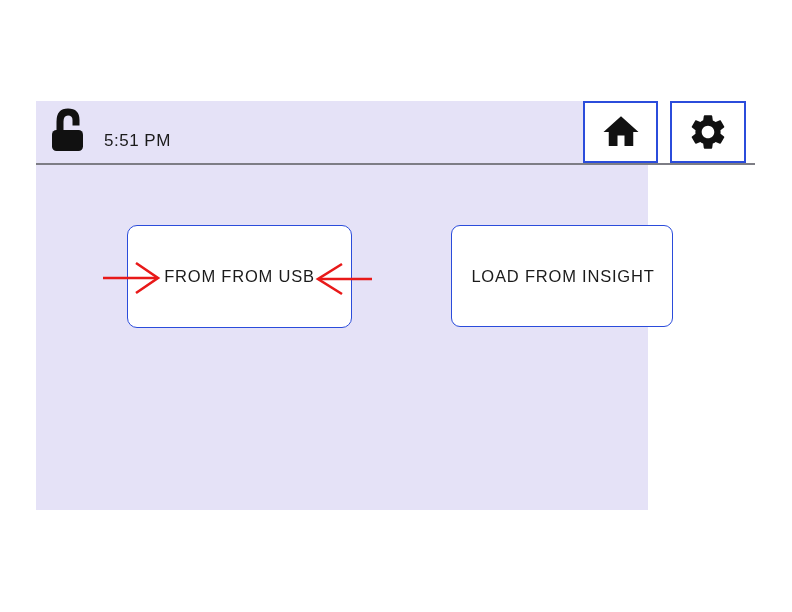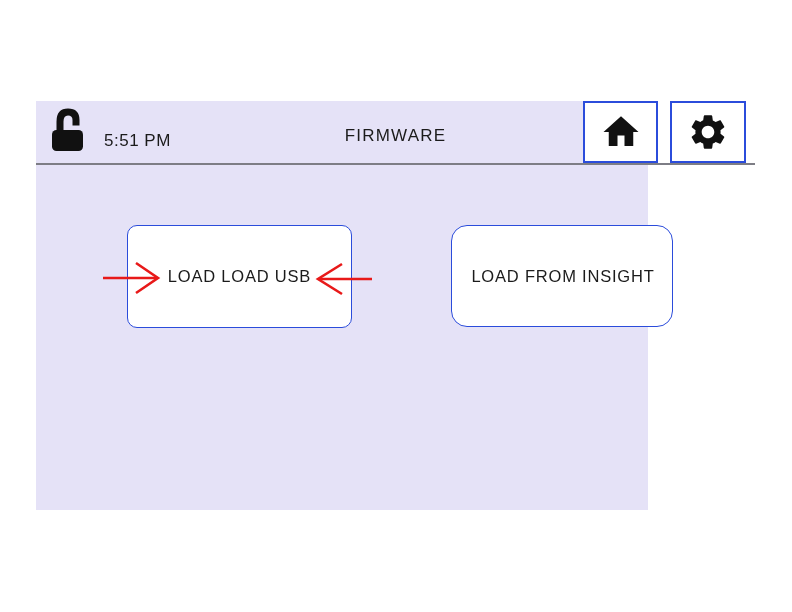--- a/index.html
+++ b/index.html
@@ -47,21 +47,21 @@
     font-family:"Liberation Sans", sans-serif;
     font-size:16.5px;letter-spacing:0.8px;font-weight:500;
     color:var(--text,#1b1b1b);cursor:pointer;
   }
   .btn-usb{
     left:91px;top:124px;width:225px;height:103px;
     border:1.6px solid var(--accent-blue,#2b4cdb);border-radius:10px;
   }
   .btn-insight{
     left:415px;top:124px;width:222px;height:102px;
-    border:1.6px solid var(--accent-blue,#2b4cdb);border-radius:16px;padding-left:8px;
+    border:1.6px solid var(--accent-blue,#2b4cdb);border-radius:9px;padding-left:8px;
   }
   .btn-cancel{
     left:250px;top:276px;width:222px;height:101px;
     border:2px solid var(--accent-red,#e81919);border-radius:12px;
   }
   
   .arrows-overlay{
     position:absolute;left:0;top:0;width:719px;height:409px;
     pointer-events:none;
   }
@@ -76,21 +76,20 @@
 
       <span class="lock-wrap">
         <svg width="36" height="46" viewBox="0 0 36 46" aria-hidden="true">
           <path d="M10 25 L10 13.5 Q10 4 18 4 Q26 4 26 12 L26 17.5" fill="none" stroke="#111111" stroke-width="7"></path>
           <rect x="2" y="22" width="31" height="21" rx="4.5" fill="#111111"></rect>
         </svg>
       </span>
 
       <span class="time">5:51 PM</span>
 
-      <span class="title">FIRMWARE</span>
 
       <button class="iconbtn home" aria-label="Home">
         <span>
           <svg width="42" height="42" viewBox="0 0 24 24">
             <path d="M10 20v-6h4v6h5v-8h3L12 3 2 12h3v8z" fill="#111111"></path>
           </svg>
         </span>
       </button>
 
       <button class="iconbtn gear" aria-label="Settings">
@@ -102,21 +101,21 @@
               L5.24,5.33c-0.22-0.08-0.47,0-0.59,0.21L2.74,8.87C2.62,9.08,2.66,9.34,2.86,9.48l2.03,1.58C4.84,11.36,4.8,11.69,4.8,12
               s0.02,0.64,0.07,0.94l-2.03,1.58c-0.18,0.14-0.23,0.41-0.12,0.61l1.92,3.32c0.12,0.21,0.37,0.29,0.59,0.21l2.39-0.96
               c0.5,0.38,1.03,0.7,1.62,0.94l0.36,2.54c0.05,0.24,0.24,0.41,0.48,0.41h3.84c0.24,0,0.44-0.17,0.47-0.41l0.36-2.54
               c0.59-0.24,1.13-0.56,1.62-0.94l2.39,0.96c0.22,0.08,0.47,0,0.59-0.21l1.92-3.32c0.12-0.21,0.07-0.47-0.12-0.61L19.14,12.94z
               M12,15.6c-1.98,0-3.6-1.62-3.6-3.6s1.62-3.6,3.6-3.6s3.6,1.62,3.6,3.6S13.98,15.6,12,15.6z"></path>
           </svg>
         </span>
       </button>
     </header>
 
-    <button class="main-btn btn-usb">LOAD LOAD USB</button>
+    <button class="main-btn btn-usb">FROM FROM USB</button>
 
     <button class="main-btn btn-insight">LOAD FROM INSIGHT</button>
 
 
     <svg class="arrows-overlay" viewBox="0 0 719 409" width="719" height="409">
       <g stroke="#e81919" stroke-width="2.6" fill="none">
         <path d="M67 177 H120"></path>
         <path d="M100 162 L122 177 L100 192"></path>
         <path d="M284 178 H336"></path>
         <path d="M306 163 L282 178 L306 193"></path>

